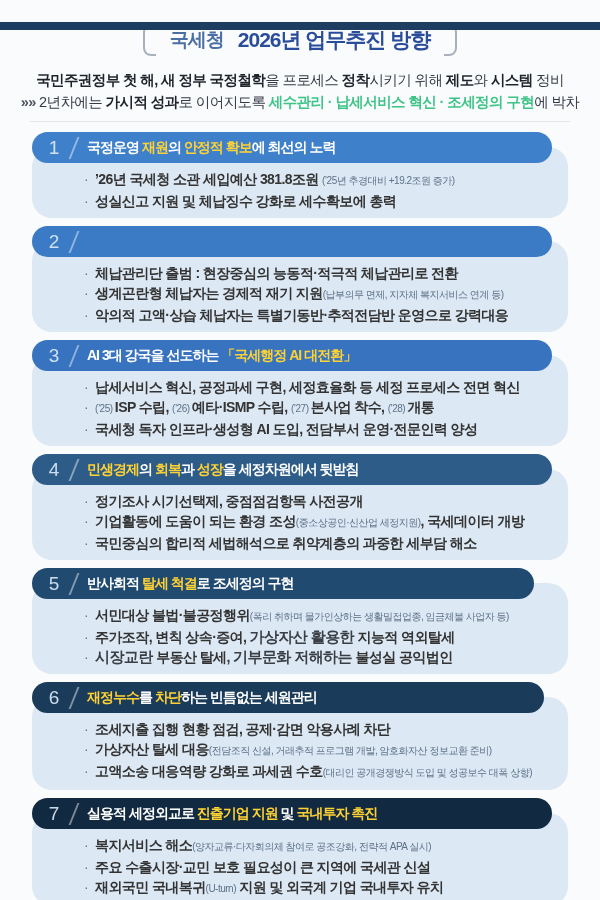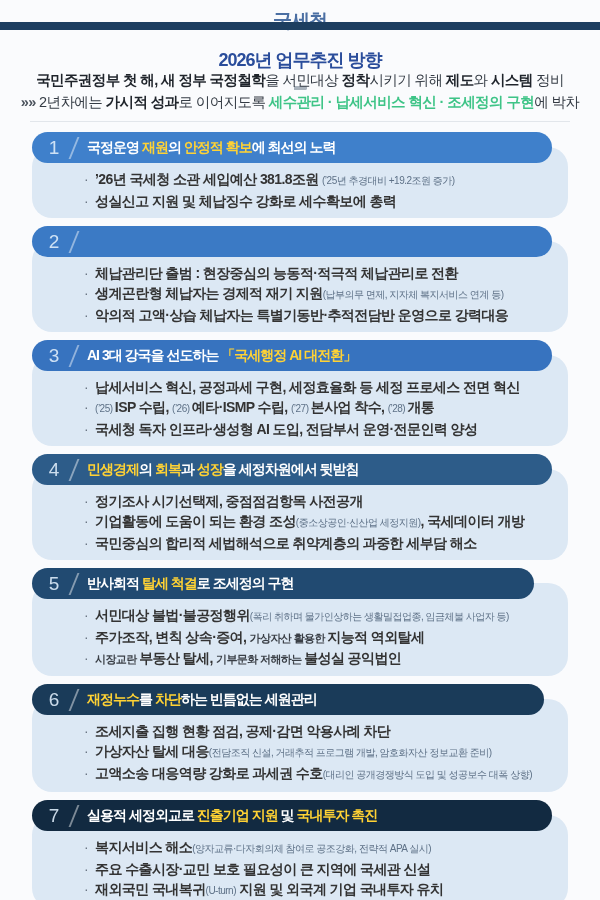--- a/index.html
+++ b/index.html
@@ -7,27 +7,27 @@
     width:600px;height:900px;
     font-family:"Liberation Sans","DejaVu Sans",sans-serif;
     background:#fafbfd;position:relative;overflow:hidden;
     -webkit-font-smoothing:antialiased;
   }
   .page{width:600px;height:900px;position:relative;}
   .topbar{position:absolute;top:0;left:0;width:600px;height:8px;background:#1d3e60;}
 
   
   .title-wrap{
-    margin:22px auto 0;display:flex;align-items:center;justify-content:center;gap:14px;height:36px;flex-direction:column;
+    margin:22px auto 0;display:flex;align-items:center;justify-content:center;gap:14px;height:36px;
   }
   .bracket{width:13px;height:32px;box-sizing:border-box;border:2px solid #a9b2bc;}
   .bracket.left{border-right:none;border-radius:8px 0 0 8px;}
   .bracket.right{border-left:none;border-radius:0 8px 8px 0;}
   .t-prefix{font-size:19px;font-weight:700;color:#4b6fa3;letter-spacing:-1px;}
-  .t-main{font-size:18px;font-weight:800;color:#2a4d9b;letter-spacing:-1px;}
+  .t-main{font-size:21px;font-weight:800;color:#2a4d9b;letter-spacing:-1px;}
 
   
   .intro{margin:0;text-align:center;font-size:14.5px;line-height:22px;letter-spacing:-0.6px;color:#343b44;}
   .intro.first{margin-top:11px;}
   .intro .b{font-weight:800;color:#1f242b;}
   .intro .n{font-weight:500;color:#343b44;}
   .intro .g{font-weight:800;color:#3ec487;}
   .intro .chev{font-weight:700;color:#4c545e;}
   .divider{border:none;border-top:1px solid #e2e6eb;margin:8px 30px 0;}
 
@@ -45,37 +45,37 @@
   .sec-title{margin:0;font-size:14px;font-weight:800;letter-spacing:-1px;white-space:nowrap;}
   .sec-title .w{color:#ffffff;}
   .sec-title .y{color:#ffd234;}
   .sec-body{
     position:relative;z-index:0;margin-top:-16px;background:#dce8f4;border-radius:20px;
     padding:22px 14px 7px 52px;box-sizing:border-box;width:536px;
   }
   .bullet{font-size:14px;font-weight:700;color:#333333;line-height:20px;letter-spacing:-0.6px;white-space:nowrap;}
   .bullet .dot{color:#6b7684;font-weight:400;margin-right:7px;}
   .bullet .b{font-weight:700;color:#333333;}
-  .bullet .m{font-size:11px;font-weight:600;color:#3a3f46;}
+  .bullet .m{font-size:15px;font-weight:600;color:#3a3f46;}
   .bullet .s{font-size:10px;font-weight:400;color:#5e7187;letter-spacing:-0.5px;text-align:center;}
 </style>
 </head>
 <body>
 
 <div class="page">
   <div class="topbar"></div>
 
   <div class="title-wrap">
     <span class="bracket left"></span>
     <span class="t-prefix">국세청</span>
     <span class="t-main">2026년 업무추진 방향</span>
     <span class="bracket right"></span>
   </div>
 
-  <p class="intro first" id="intro1"><span class="b">국민주권정부 첫 해, 새 정부 국정철학</span><span class="n">을 서민대상 </span><span class="b">정착</span><span class="n">시키기 위해 </span><span class="b">제도</span><span class="n">와 </span><span class="b">시스템</span><span class="n"> 정비</span></p>
+  <p class="intro first" id="intro1"><span class="b">국민주권정부 첫 해, 새 정부 국정철학</span><span class="n">을 프로세스 </span><span class="b">정착</span><span class="n">시키기 위해 </span><span class="b">제도</span><span class="n">와 </span><span class="b">시스템</span><span class="n"> 정비</span></p>
   <p class="intro" id="intro2"><span class="chev">»» </span><span class="n">2년차에는 </span><span class="b">가시적 성과</span><span class="n">로 이어지도록 </span><span class="g">세수관리 · 납세서비스 혁신 · 조세정의 구현</span><span class="n">에  박차</span></p>
   <hr class="divider">
 
   <div id="sections">
       <section class="sec">
         <div class="sec-header" style="background: rgb(63, 128, 203);">
           <span class="sec-num">1</span>
           <span class="sec-slash"></span>
           <h2 class="sec-title"><span class="w">국정운영 </span><span class="y">재원</span><span class="w">의 </span><span class="y">안정적 확보</span><span class="w">에 최선의 노력</span></h2>
         </div>

